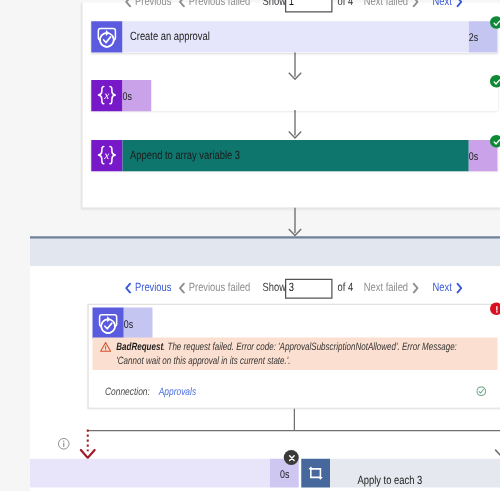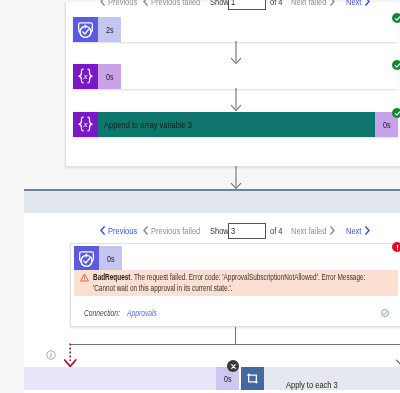--- a/index.html
+++ b/index.html
@@ -27,29 +27,29 @@
 
   
   .card{position:absolute;background:#fff;border:1px solid #e4e2e0;box-sizing:border-box;
         box-shadow:0 .8px 1.8px rgba(0,0,0,.11),0 .1px .3px rgba(0,0,0,.12);z-index:1;}
 
   
   .act{position:absolute;display:flex;height:25px;box-sizing:border-box;z-index:3;
        box-shadow:0 .8px 1.8px rgba(0,0,0,.14),0 .1px .3px rgba(0,0,0,.12);}
   .act-ic{width:25px;height:25px;flex:0 0 25px;display:flex;align-items:center;justify-content:center;}
   .act-body{flex:1;display:flex;align-items:center;padding-left:6px;font-size:9.5px;color:#1b1a19;}
-  .act-dur{flex:0 0 23px;display:flex;align-items:center;justify-content:center;
+  .act-dur{flex:0 0 23px;display:flex;align-items:center;justify-content:flex-start;
            font-size:9px;color:#1b1a19;}
   .badge{position:absolute;border-radius:50%;display:flex;align-items:center;justify-content:center;z-index:4;}
 
   
   .errbar{position:absolute;background:#fbdfd1;box-sizing:border-box;display:flex;z-index:3;
           padding:2px 6px 4px 6px;}
   .err-ic{flex:0 0 10px;padding-top:.5px;}
-  .err-tx{flex:1;font-size:8.5px;line-height:10.5px;color:#353432;padding-left:3px;}
+  .err-tx{flex:1;font-size:8.5px;line-height:10.5px;color:#353432;padding-left:3px;font-style:italic;}
   .err-tx .sqz{transform:scaleX(.755);}
   .err-tx b{font-weight:bold;color:#201f1e;}
 
   
   .conn{position:absolute;display:flex;align-items:center;box-sizing:border-box;z-index:3;
         background:#fff;padding:0 9px 0 10px;}
   .conn-l{font-size:8.5px;color:#494846;}
   .conn-v{font-size:8.5px;color:#4a6ee0;margin-left:5px;cursor:pointer;}
   .conn-ok{margin-left:auto;width:8px;height:8px;line-height:0;}
 
@@ -116,20 +116,23 @@
       <svg width="21" height="21" viewBox="0 0 24 24">
           <g fill="none" stroke="#fff" stroke-width="1.4">
             <rect x="4.2" y="4.4" width="15.6" height="10.4" rx="2"></rect>
             <circle cx="12" cy="14.8" r="6.3" fill="#5b5bdf"></circle>
             <path d="M12 8.5 a6.3 6.3 0 1 0 5.2 2.75" stroke-linecap="round"></path>
             <path d="M9 14.8 L11.2 17.2 L15.4 12" stroke-width="1.5" stroke-linecap="round" stroke-linejoin="round"></path>
           </g>
           <path d="M11.1 5.8 l3 2.7 -3 2.7z" fill="#fff"></path>
         </svg>
     </div>
+    <div class="act-body" style="background:#e5e5fb">
+        <span class="sqz" style="margin-right: -13.41px;">Create an approval</span>
+      </div>
     <div class="act-dur" style="background:#c5c5f2">
         <span class="sqz" style="margin-right: -1.58px;">2s</span>
       </div>
     <div class="badge" style="right:-4px;top:-4px;width:10px;height:10px;background:#0e8a36;">
       <svg width="7" height="7" viewBox="0 0 10 10">
           <path d="M2 5.2 L4.1 7.3 L8.1 2.8" fill="none" stroke="#fff" stroke-width="1.6" stroke-linecap="round" stroke-linejoin="round"></path>
         </svg>
     </div>
   </div>
 

